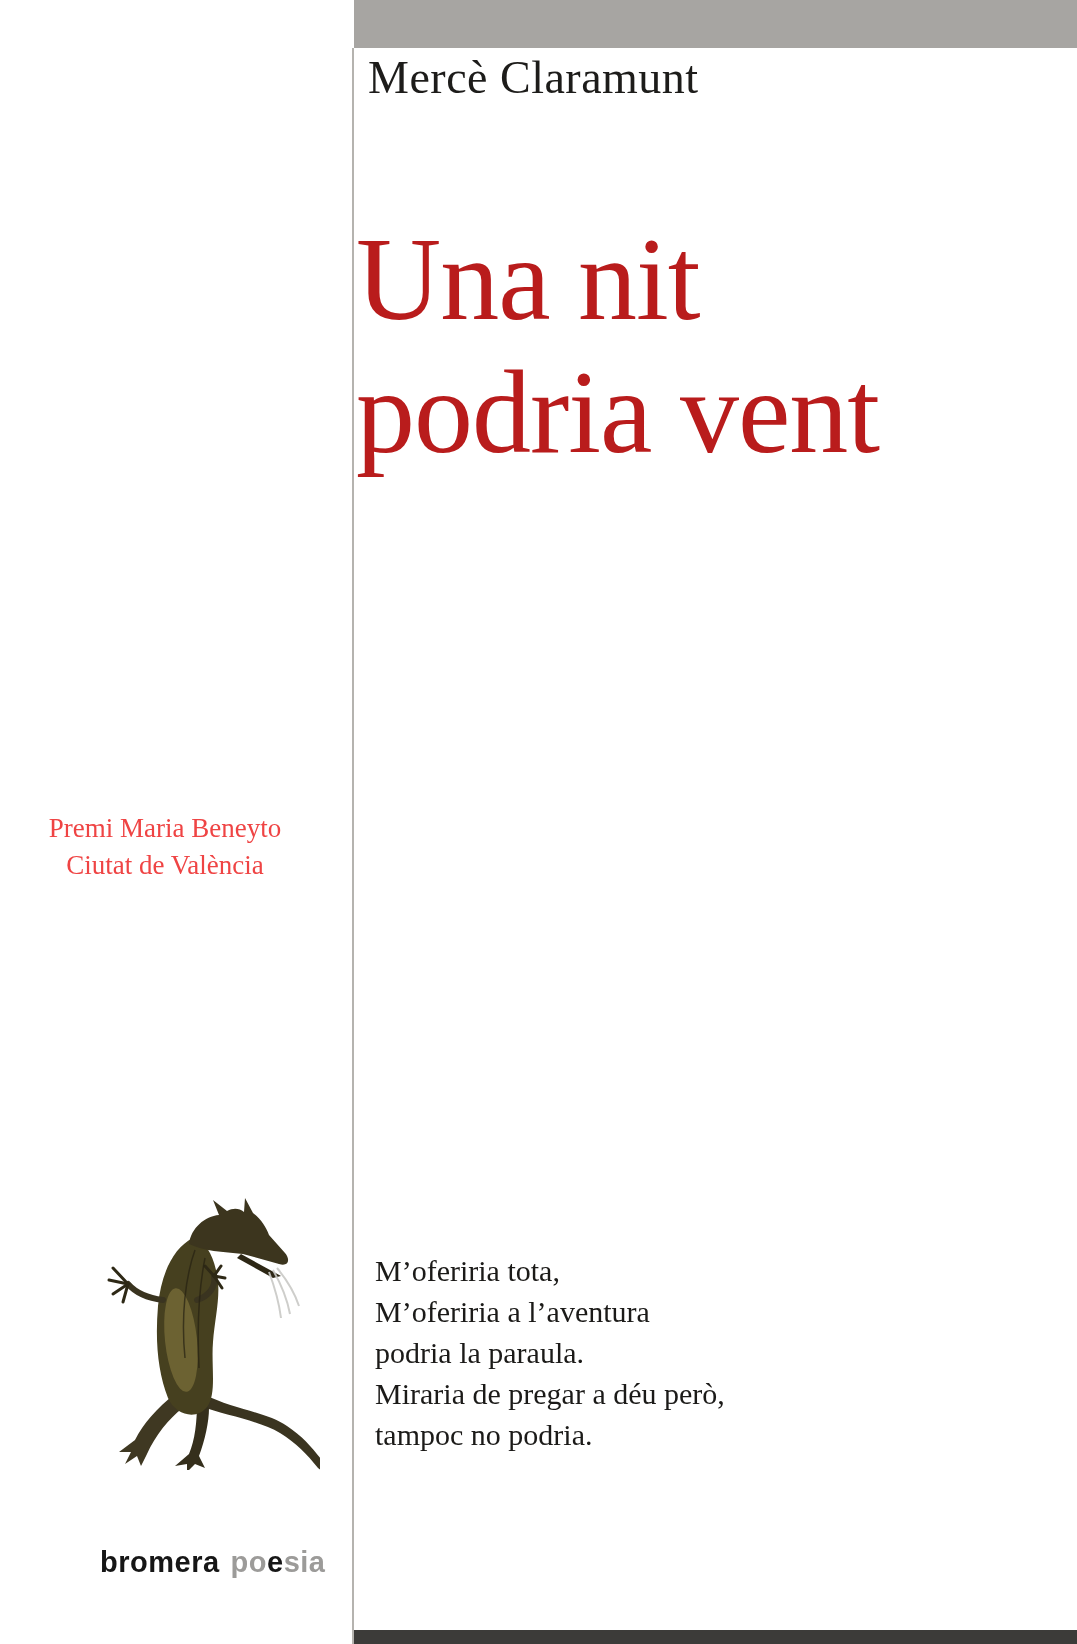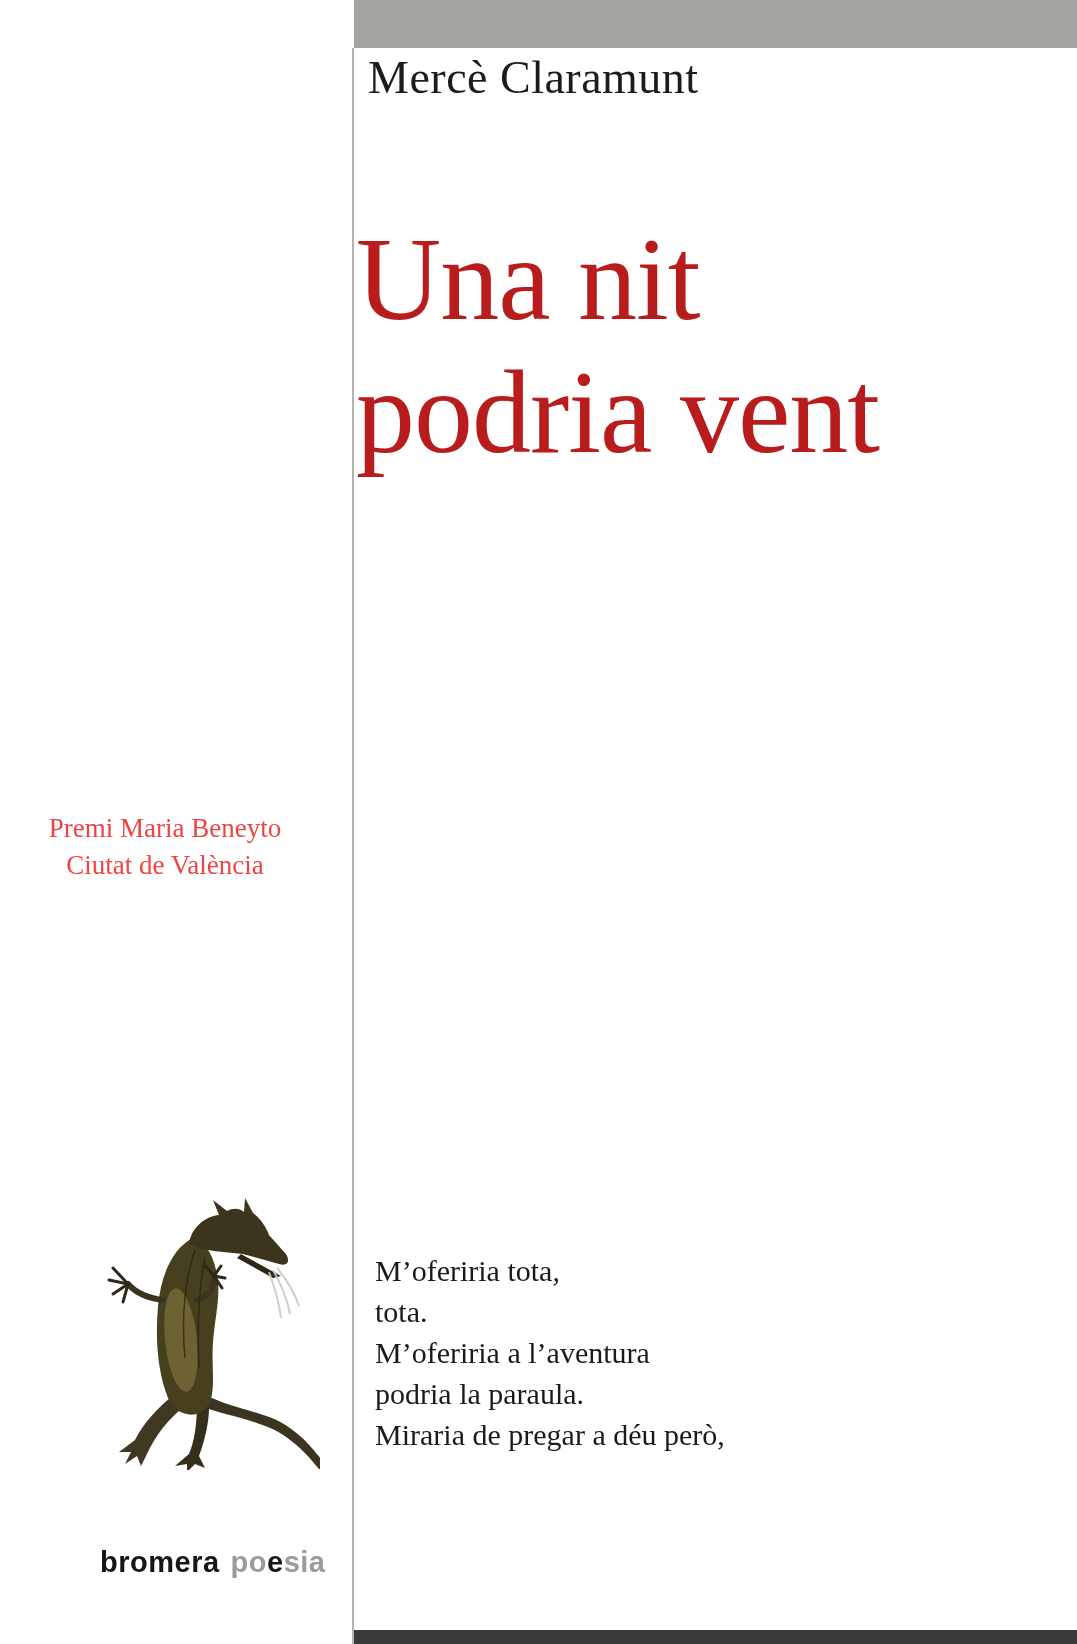--- a/index.html
+++ b/index.html
@@ -116,21 +116,21 @@
   </g>
 
   <g stroke="#262112" stroke-width="1.5" fill="none" opacity="0.7">
     <path d="M110 92 C 100 120, 96 160, 100 200"></path>
     <path d="M120 100 C 114 130, 112 170, 114 210"></path>
   </g>
 </svg>
 
 <div class="poem">
   <div>M’oferiria tota,</div>
-  <div>tota.</div>
   <div>M’oferiria a l’aventura</div>
   <div>podria la paraula.</div>
   <div>Miraria de pregar a déu però,</div>
+  <div>tampoc no podria.</div>
 </div>
 
 <div class="logo">
   <span class="brand">bromera</span><span class="col-gray">po</span><span class="col-accent">e</span><span class="col-gray">sia</span>
 </div>
 
 </body></html>

